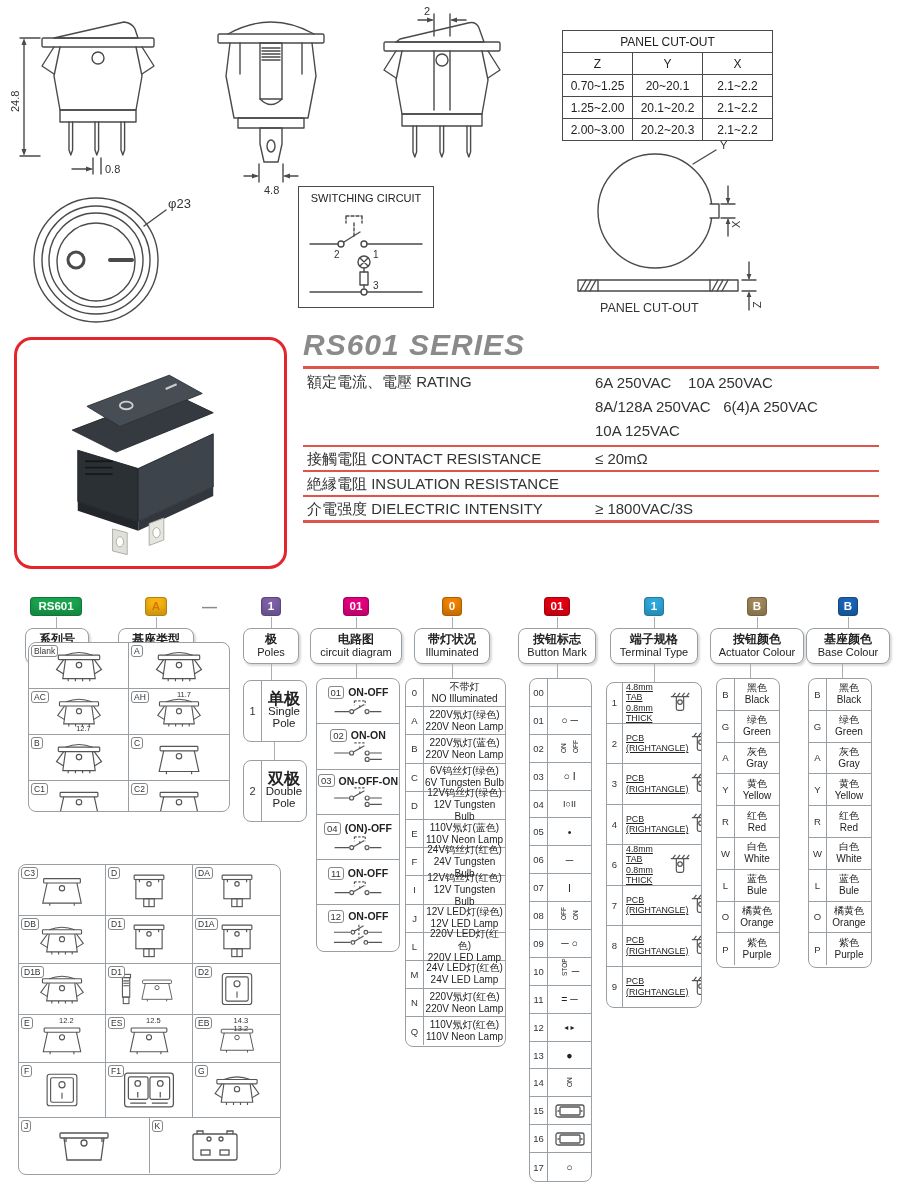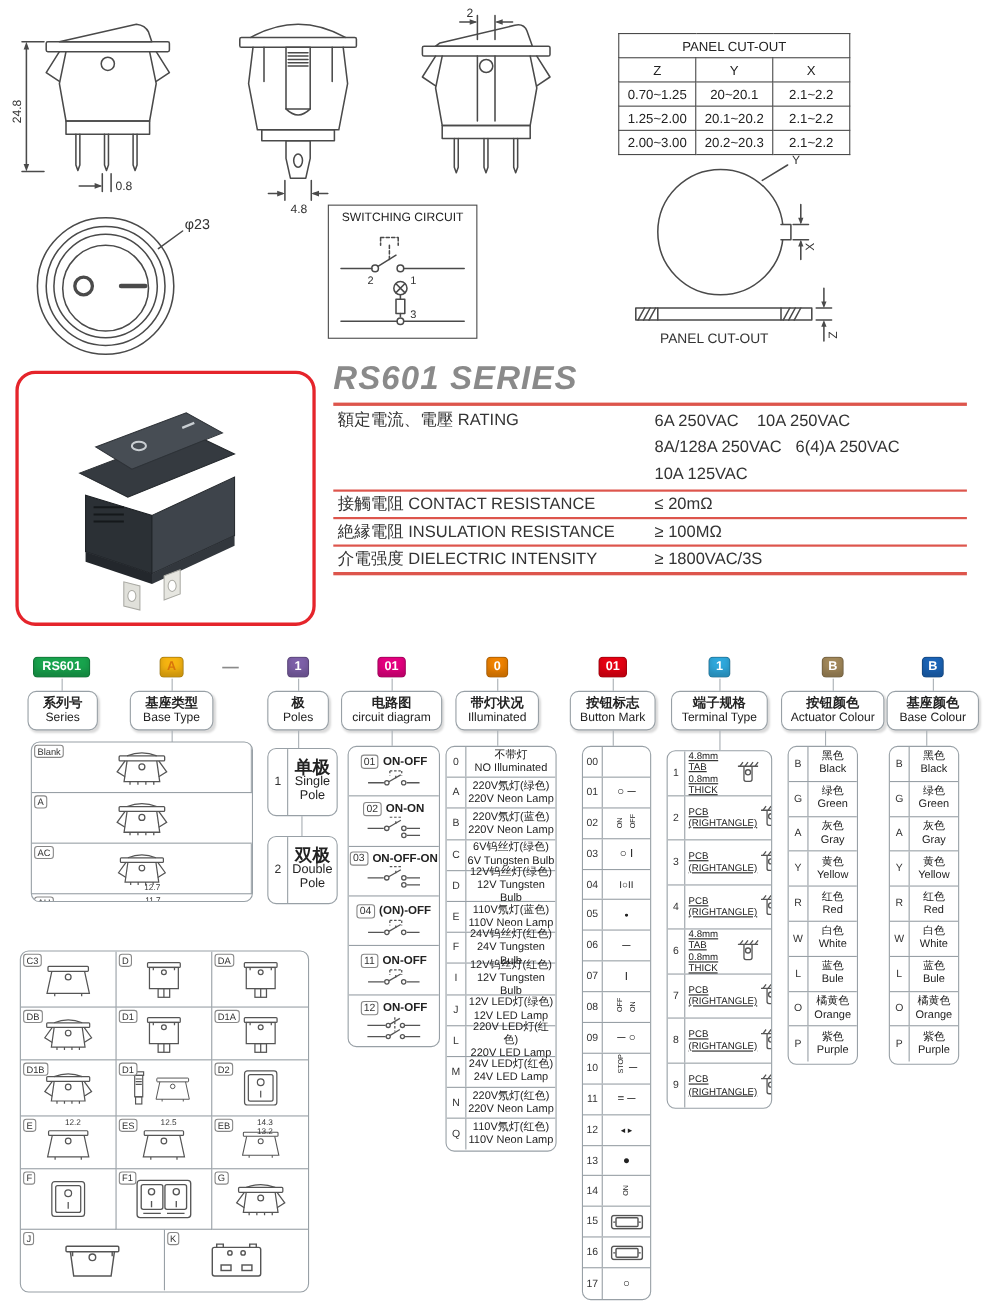--- a/index.html
+++ b/index.html
@@ -94,21 +94,21 @@
 .cc-label { font-size:10.5px; font-weight:bold; color:#222; }
 
 
 .pole-box { position:absolute; width:64px; height:62px; border:1.5px solid #98a0a6; border-radius:8px; background:#fff; display:flex; }
 .pole-box .codecell { width:18px; font-size:11px; }
 .pole-box .txtcell .cn { font-size:16px; font-weight:bold; }
 .pole-box .txtcell .en { font-size:11.5px; width:40px; }
 
 
 .bt-grid { position:absolute; border:1.5px solid #98a0a6; border-radius:8px; background:#fff; display:grid; overflow:hidden; }
-.bt-upper { left:28px; top:674px; width:202px; height:146px; grid-template-columns:1fr; grid-template-rows:46px 46px 46px 45px; }
+.bt-upper { left:28px; top:642px; width:202px; height:170px; grid-template-columns:1fr 1fr; grid-template-rows:46px 46px 46px 45px; }
 .bt-lower { left:18px; top:864px; width:263px; height:311px; grid-template-columns:repeat(6,1fr); grid-template-rows:51px 48px 51px 48px 55px 55px; }
 .bt-cell { position:relative; display:flex; align-items:center; justify-content:center; gap:2px; }
 .bt-cell.br { border-right:1px solid #98a0a6; }
 .bt-cell.bb { border-bottom:1px solid #98a0a6; }
 .bt-lower .bt-cell { grid-column:span 2; }
 .bt-lower .bt-cell.span3 { grid-column:span 3; }
 .chip { position:absolute; top:2px; left:2px; font-size:8.5px; border:1px solid #888; border-radius:3px; padding:0 2px;
   background:#fff; color:#333; min-width:10px; text-align:center; z-index:2; }
 .gl { stroke:#555; fill:none; stroke-width:1.3; }
 .dima { position:absolute; top:1px; left:55%; transform:translateX(-50%); font-size:7.5px; color:#333; z-index:2; }
@@ -398,23 +398,20 @@
     </div>
   </div>
   <div class="spec-row single">
     <div class="spec-label">接觸電阻 CONTACT RESISTANCE</div>
     <div class="spec-value">
           <div class="v">≤ 20mΩ</div>
         </div>
   </div>
   <div class="spec-row single">
     <div class="spec-label">絶縁電阻 INSULATION RESISTANCE</div>
-    <div class="spec-value">
-          <div class="v">≥ 100MΩ</div>
-        </div>
   </div>
   <div class="spec-row single">
     <div class="spec-label">介電强度 DIELECTRIC INTENSITY</div>
     <div class="spec-value">
           <div class="v">≥ 1800VAC/3S</div>
         </div>
   </div>
 </div>
 
 <div class="badge bg-series" style="left:30px;width:52px">RS601</div>

